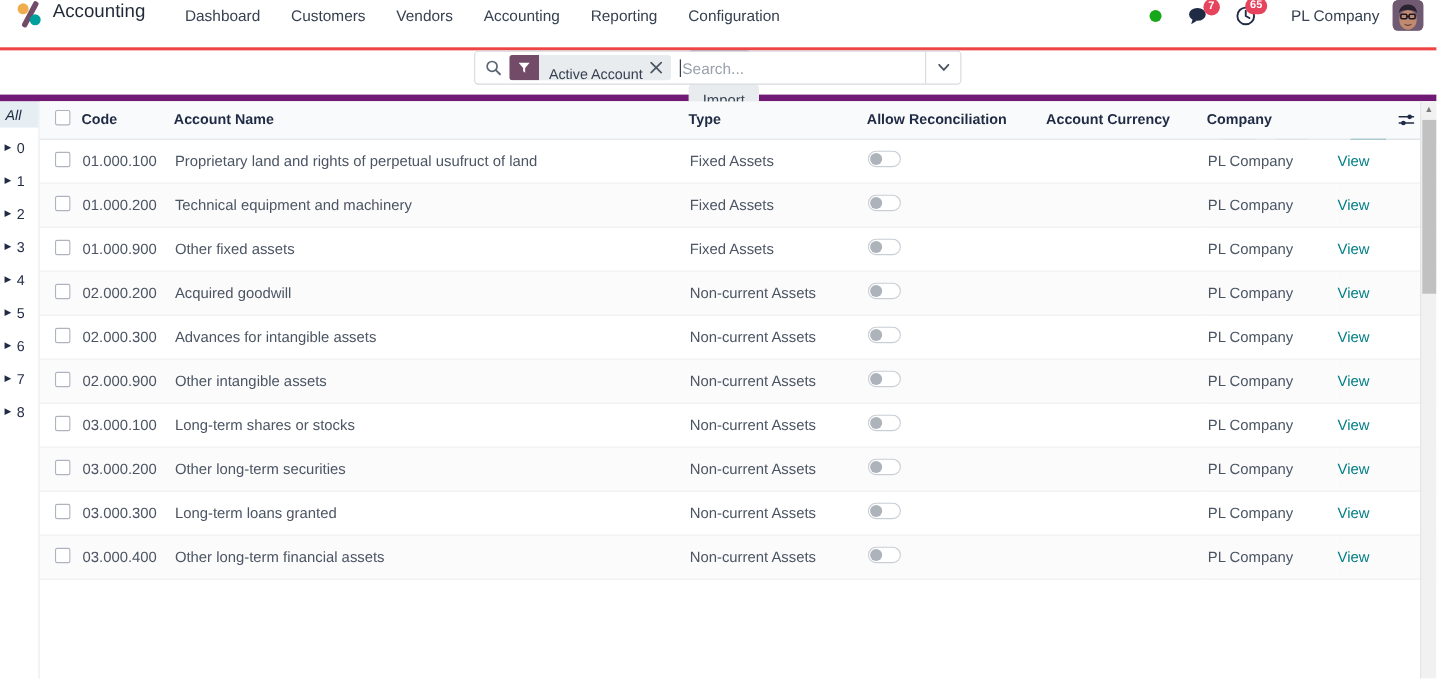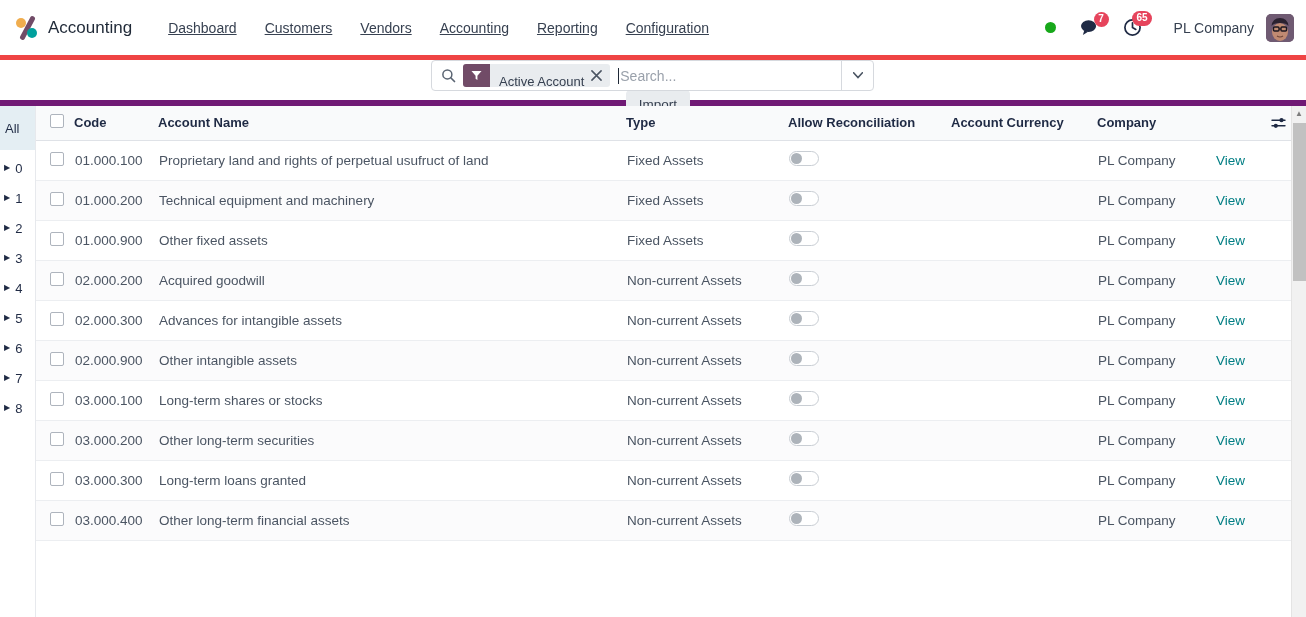--- a/index.html
+++ b/index.html
@@ -9,26 +9,26 @@
     overflow: hidden;
     background: #ffffff;
     font-family: "Liberation Sans", sans-serif;
     font-size: 13px;
     color: #374151;
     -webkit-font-smoothing: antialiased;
   }
 
   
   .navbar {
-    height: 60px;
+    height: 46px;
     background: #ffffff;
     display: flex;
-    align-items: center;
+    align-items: flex-start;
     padding: 0 12px 0 14px;
-    border-bottom: 5px solid #ef4444;
+    border-bottom: 3px solid #ef4444;
     position: relative;
   }
   .brand-logo {
     width: 26px; height: 26px;
     position: relative;
     flex: 0 0 auto;
     margin-right: 8px;
   }
   .brand-logo .slash {
     position: absolute;
@@ -59,21 +59,20 @@
     white-space: nowrap;
   }
   .nav-menu { display: flex; align-items: center; gap: 0px; }
   .nav-item {
     font-size: 14px;
     color: #374151;
     padding: 6px 14px;
     white-space: nowrap;
     cursor: pointer;
     border-radius: 3px;
-    text-decoration: underline;
   }
   .nav-right {
     margin-left: auto;
     display: flex;
     align-items: center;
     gap: 0px;
   }
   .status-dot {
     width: 11px; height: 11px;
     border-radius: 50%;
@@ -290,22 +289,23 @@
     align-items: center;
     font-size: 13px;
     color: #1f2a44;
     cursor: pointer;
     padding-left: 4px;
   }
   .sb-item.all {
     background: #e4eef3;
     justify-content: flex-start;
     padding-left: 5px;
-    height: 44px;
+    height: 24px;
     margin-bottom: 3px;
+    font-style: italic;
   }
   .sb-caret {
     font-size: 8px;
     color: #1f2a44;
     margin-right: 5px;
     line-height: 1;
   }
 
   .table-area {
     flex: 1 1 auto;

